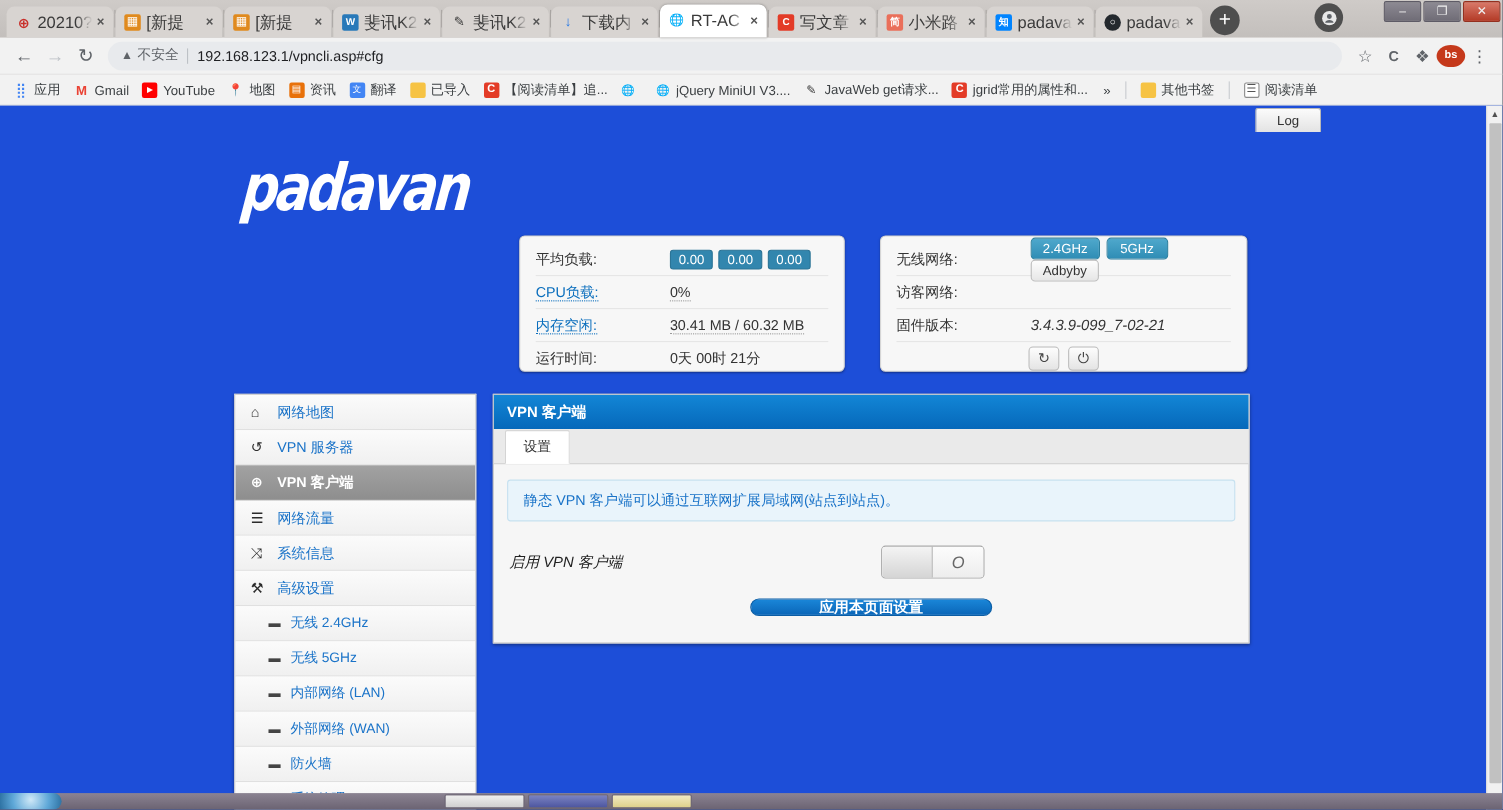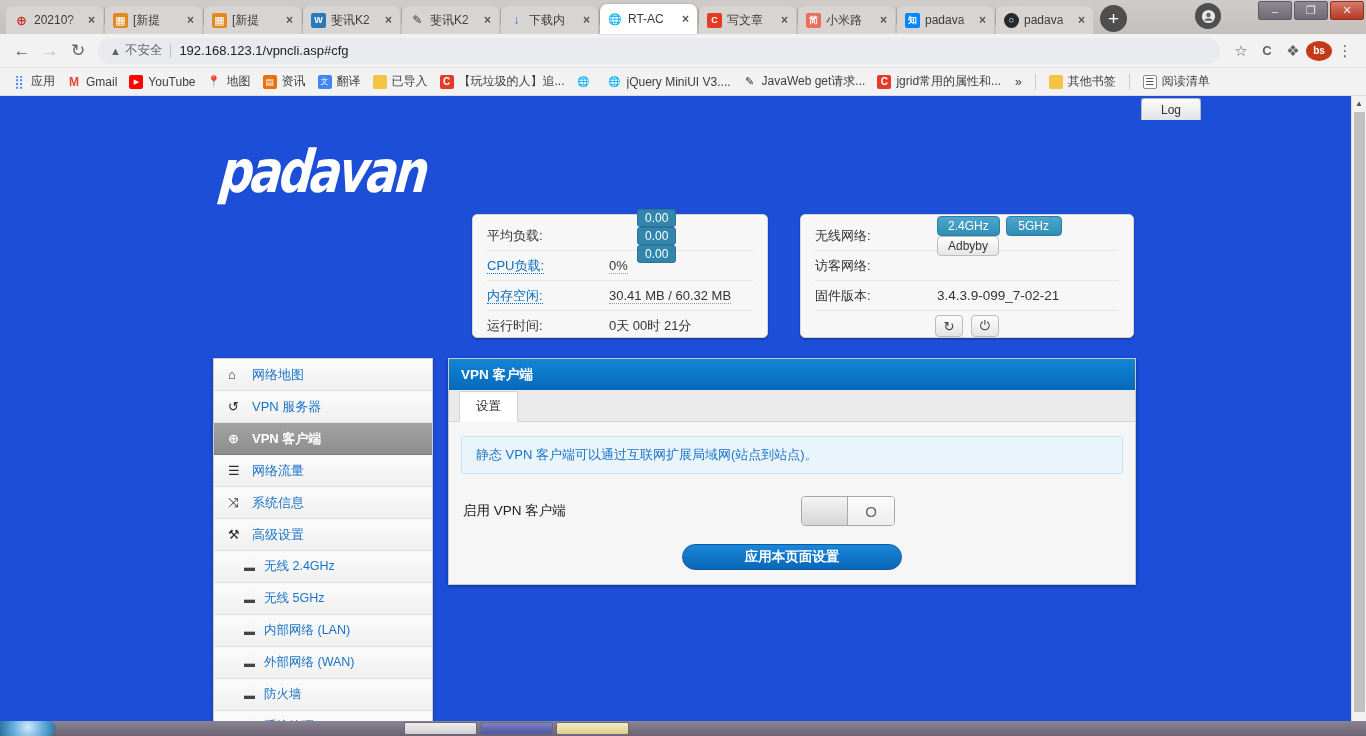--- a/index.html
+++ b/index.html
@@ -40,21 +40,21 @@
   }
   .tab .fav {
     width: 15px; height: 15px; flex: 0 0 15px;
     margin-right: 5px; border-radius: 2px;
     display: flex; align-items: center; justify-content: center;
     font-size: 9px; color: #fff; font-weight: bold;
     overflow: hidden; line-height: 1;
   }
   .tab .tlabel {
     flex: 1 1 auto; white-space: nowrap; overflow: hidden;
-    font-size: 12px; color: #3a3a3a;
+    font-size: 15px; color: #3a3a3a;
     -webkit-mask-image: linear-gradient(to right,#000 70%,transparent 100%);
     mask-image: linear-gradient(to right,#000 70%,transparent 100%);
   }
   .tab .tclose {
     width: 15px; height: 15px; flex: 0 0 15px;
     display: flex; align-items: center; justify-content: center;
     font-size: 12px; color: #555; font-weight: 600;
   }
   .tabsep { width: 1px; height: 16px; background: #a9a5a2; align-self: center; margin-bottom: 4px; }
   .newtab {
@@ -181,32 +181,31 @@
     border-bottom: 1px solid #e6e6e6; font-size: 13px; color: #333;
   }
   .srow:last-child { border-bottom: none; }
   .srow .lbl { width: 122px; flex: 0 0 122px; color: #333; }
   .lblwrap { width:122px; flex:0 0 122px; }
   .srow .val { flex: 1 1 auto; color: #333; }
   .badge {
     display: inline-block; background: #3286ae; color: #fff;
     font-size: 12px; padding: 1px 7px; border-radius: 3px; margin-right: 5px;
     border: 1px solid #2b7496;
-    margin-left: 28px;
   }
   .pillbtn {
     display: inline-block; font-size: 12px; padding: 2px 10px;
     border-radius: 4px; margin-right: 6px; min-width: 56px; text-align:center;
     background: linear-gradient(#fdfdfd,#e6e6e6);
     border: 1px solid #bcbcbc; color: #333;
   }
   .pillbtn.on {
     background: linear-gradient(#4fa8cc,#2f8db5); color: #fff; border-color: #2b7f9f;
   }
-  .fwlink { color: #1a73c8; font-size: 13.5px; }
+  .fwlink { color: #1a73c8; font-size: 13.5px; font-style: italic; }
   .iconrow { display:flex; align-items:center; justify-content:center; height:30px; gap:8px; }
   .sqbtn {
     width: 28px; height: 22px; border-radius: 4px;
     background: linear-gradient(#fdfdfd,#e4e4e4);
     border: 1px solid #bcbcbc;
     display: flex; align-items: center; justify-content: center;
     font-size: 13px; color: #444;
   }
 
   
@@ -263,40 +262,40 @@
     border-radius: 2px 2px 0 0; position: relative; top: 1px; text-align: center;
   }
   .panel-body { padding: 14px 12px 0 12px; }
   .notice {
     background: #e9f4fb; border: 1px solid #c6e1f0;
     border-radius: 3px; padding: 9px 14px;
     font-size: 13px; color: #1a73c8;
   }
   .formrow {
     display: flex; align-items: center; margin-top: 22px;
-    font-size: 13.5px; color: #222;
+    font-size: 13.5px; color: #222; font-style: italic;
   }
   .formrow .flabel { width: 340px; flex: 0 0 340px; padding-left: 2px; }
   .switch {
     width: 94px; height: 30px; border-radius: 4px;
     border: 1px solid #a8a8a8; display: flex; overflow: hidden;
     background: #fff;
   }
   .switch .knob {
     width: 46px; background: linear-gradient(#f4f4f4,#d5d5d5);
     border-right: 1px solid #a8a8a8;
   }
   .switch .face {
     flex: 1 1 auto; display: flex; align-items: center; justify-content: center;
     background: linear-gradient(#fcfcfc,#ededed);
     font-size: 15px; color: #666;
   }
   .applyrow { display: flex; justify-content: center; margin-top: 18px; }
   .applybtn {
-    width: 220px; height: 26px; border-radius: 14px;
+    width: 220px; height: 16px; border-radius: 14px;
     background: linear-gradient(#1a86d8,#0a66b8);
     border: 1px solid #0a5da5;
     color: #fff; font-size: 13.5px; font-weight: bold;
     display: flex; align-items: center; justify-content: center;
   }
 
   
   .taskbar {
     position: absolute; left: 0; bottom: 0; width: 1366px; height: 15px;
     background: linear-gradient(#8b8392,#6b6372);
@@ -448,21 +447,21 @@
         <div class="bm">
           <span class="bmi" style="background: rgb(66, 133, 244); color: rgb(255, 255, 255); font-size: 8px;">文</span>
           <span class="bml">翻译</span>
         </div>
         <div class="bm">
           <span class="bmi" style="background: rgb(246, 195, 68); color: rgb(255, 255, 255);"></span>
           <span class="bml">已导入</span>
         </div>
         <div class="bm">
           <span class="bmi" style="background: rgb(227, 59, 39); color: rgb(255, 255, 255); font-weight: 700; font-size: 10px;">C</span>
-          <span class="bml">【玩垃圾的人】追...</span>
+          <span class="bml">【阅读清单】追...</span>
         </div>
         <div class="bm">
           <span class="bmi" style="background: transparent; color: rgb(255, 255, 255); font-size: 10px;">🌐</span>
           <span class="bml"></span>
         </div>
         <div class="bm">
           <span class="bmi" style="background: transparent; color: rgb(255, 255, 255); font-size: 10px;">🌐</span>
           <span class="bml">jQuery MiniUI V3....</span>
         </div>
         <div class="bm">

